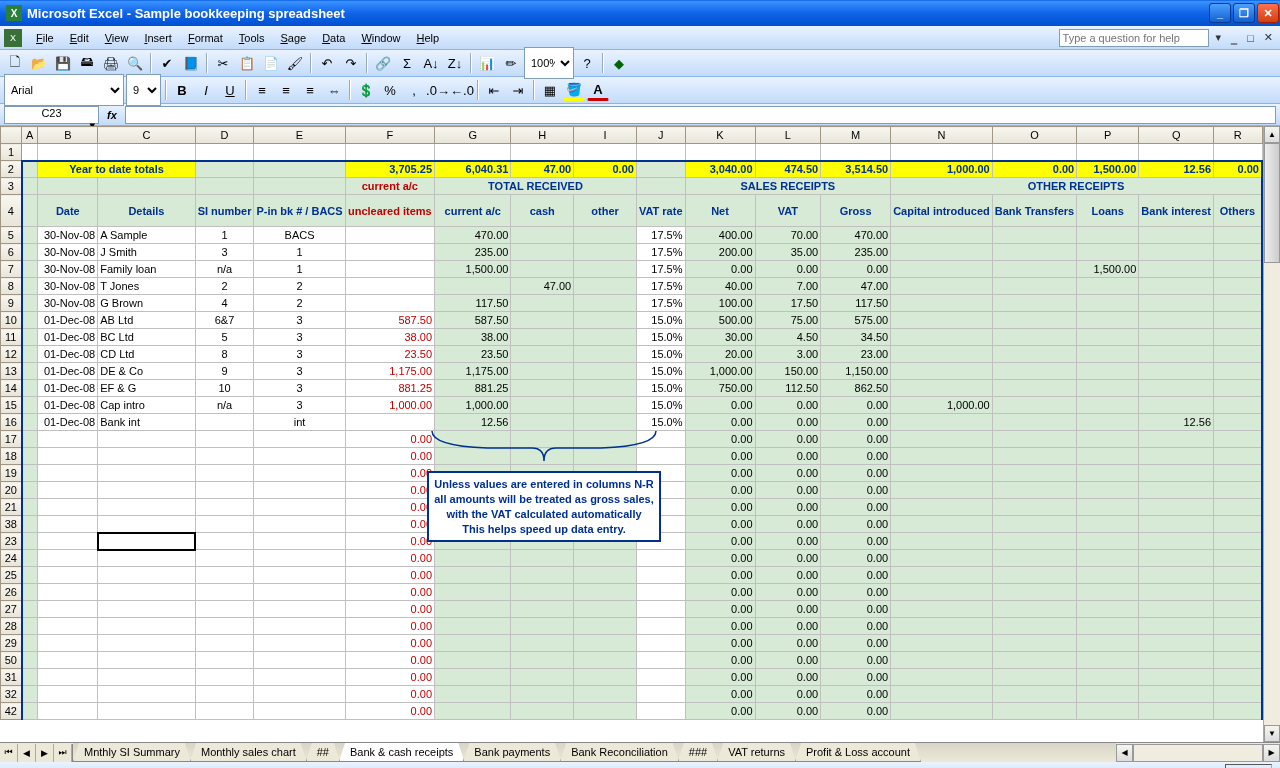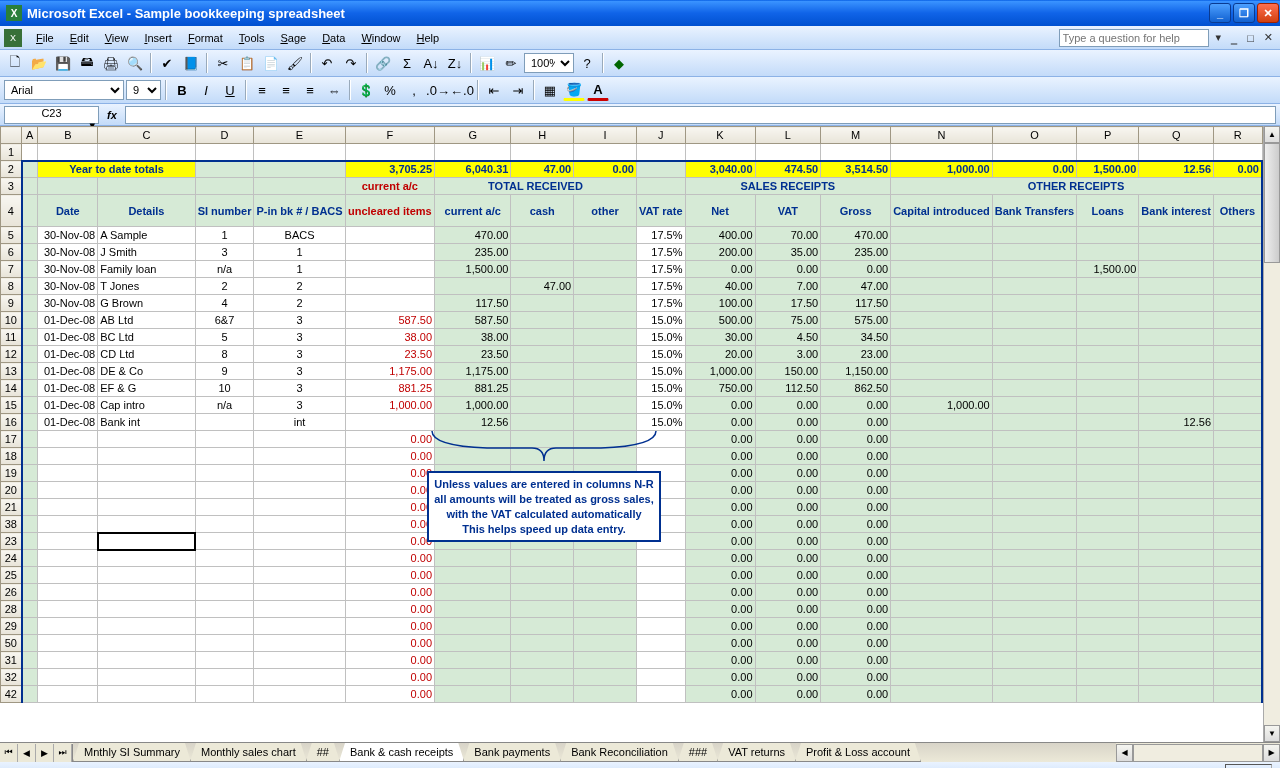--- a/index.html
+++ b/index.html
@@ -18,21 +18,21 @@
 .menubar-row .menu-item { padding: 2px 8px; cursor: default; }
 .menubar-row .menu-item u { text-decoration: underline; }
 .menubar-row .q-box { margin-left: auto; display: flex; align-items: center; gap: 4px; }
 .menubar-row .q-input { width: 150px; height: 18px; font-size: 11px; padding: 0 3px; border: 1px solid #7f9db9; }
 .menubar-row .rctrl { padding: 0 3px; font-size: 11px; color: #333; cursor: default; }
 
 
 .toolbar { height: 27px; background: linear-gradient(to bottom, #eaf3ff, #c3dbf9); display: flex; align-items: center; padding: 0 4px; gap: 2px; border-bottom: 1px solid #8cb2e6; }
 .tbtn { width: 22px; height: 22px; display: flex; align-items: center; justify-content: center; border: 1px solid transparent; border-radius: 2px; font-size: 13px; cursor: default; }
 .tsep { width: 2px; height: 20px; border-left: 1px solid #9ab; border-right: 1px solid #fff; margin: 0 2px; }
-.tsel { height: 20px; border: 1px solid #7f9db9; background: white; font-size: 11px; padding: 0 2px; }
+.tsel { height: 32px; border: 1px solid #7f9db9; background: white; font-size: 11px; padding: 0 2px; }
 .fontsel { width: 120px; }
 .sizesel { width: 35px; }
 .zoomsel { width: 50px; }
 
 
 .formulabar { height: 22px; background: linear-gradient(to bottom, #eaf3ff, #c3dbf9); display: flex; align-items: center; padding: 0 4px; gap: 4px; border-bottom: 1px solid #8cb2e6; }
 .namebox { width: 95px; height: 18px; border: 1px solid #7f9db9; background: white; padding: 0 3px; font-size: 11px; display: flex; align-items: center; flex-direction: column; }
 .fx { font-style: italic; font-weight: bold; padding: 0 4px; }
 .fmlinput { flex: 1; height: 18px; border: 1px solid #7f9db9; background: white; }
 
@@ -762,20 +762,41 @@
             <td class="green r">0.00</td>
             <td class="green r">0.00</td>
             <td class="green r">0.00</td>
             <td class="green r"></td>
             <td class="green r"></td>
             <td class="green r"></td>
             <td class="green r"></td>
             <td class="green r thick-right"></td>
           </tr>
           <tr>
+            <th class="rh">27</th>
+            <td class="green thick-left"></td>
+            <td class="white r"></td>
+            <td class="white"></td>
+            <td class="white c"></td>
+            <td class="white c"></td>
+            <td class="white r redtxt">0.00</td>
+            <td class="green r"></td>
+            <td class="green r"></td>
+            <td class="green r"></td>
+            <td class="white r"></td>
+            <td class="green r">0.00</td>
+            <td class="green r">0.00</td>
+            <td class="green r">0.00</td>
+            <td class="green r"></td>
+            <td class="green r"></td>
+            <td class="green r"></td>
+            <td class="green r"></td>
+            <td class="green r thick-right"></td>
+          </tr>
+          <tr>
             <th class="rh">28</th>
             <td class="green thick-left"></td>
             <td class="white r"></td>
             <td class="white"></td>
             <td class="white c"></td>
             <td class="white c"></td>
             <td class="white r redtxt">0.00</td>
             <td class="green r"></td>
             <td class="green r"></td>
             <td class="green r"></td>

